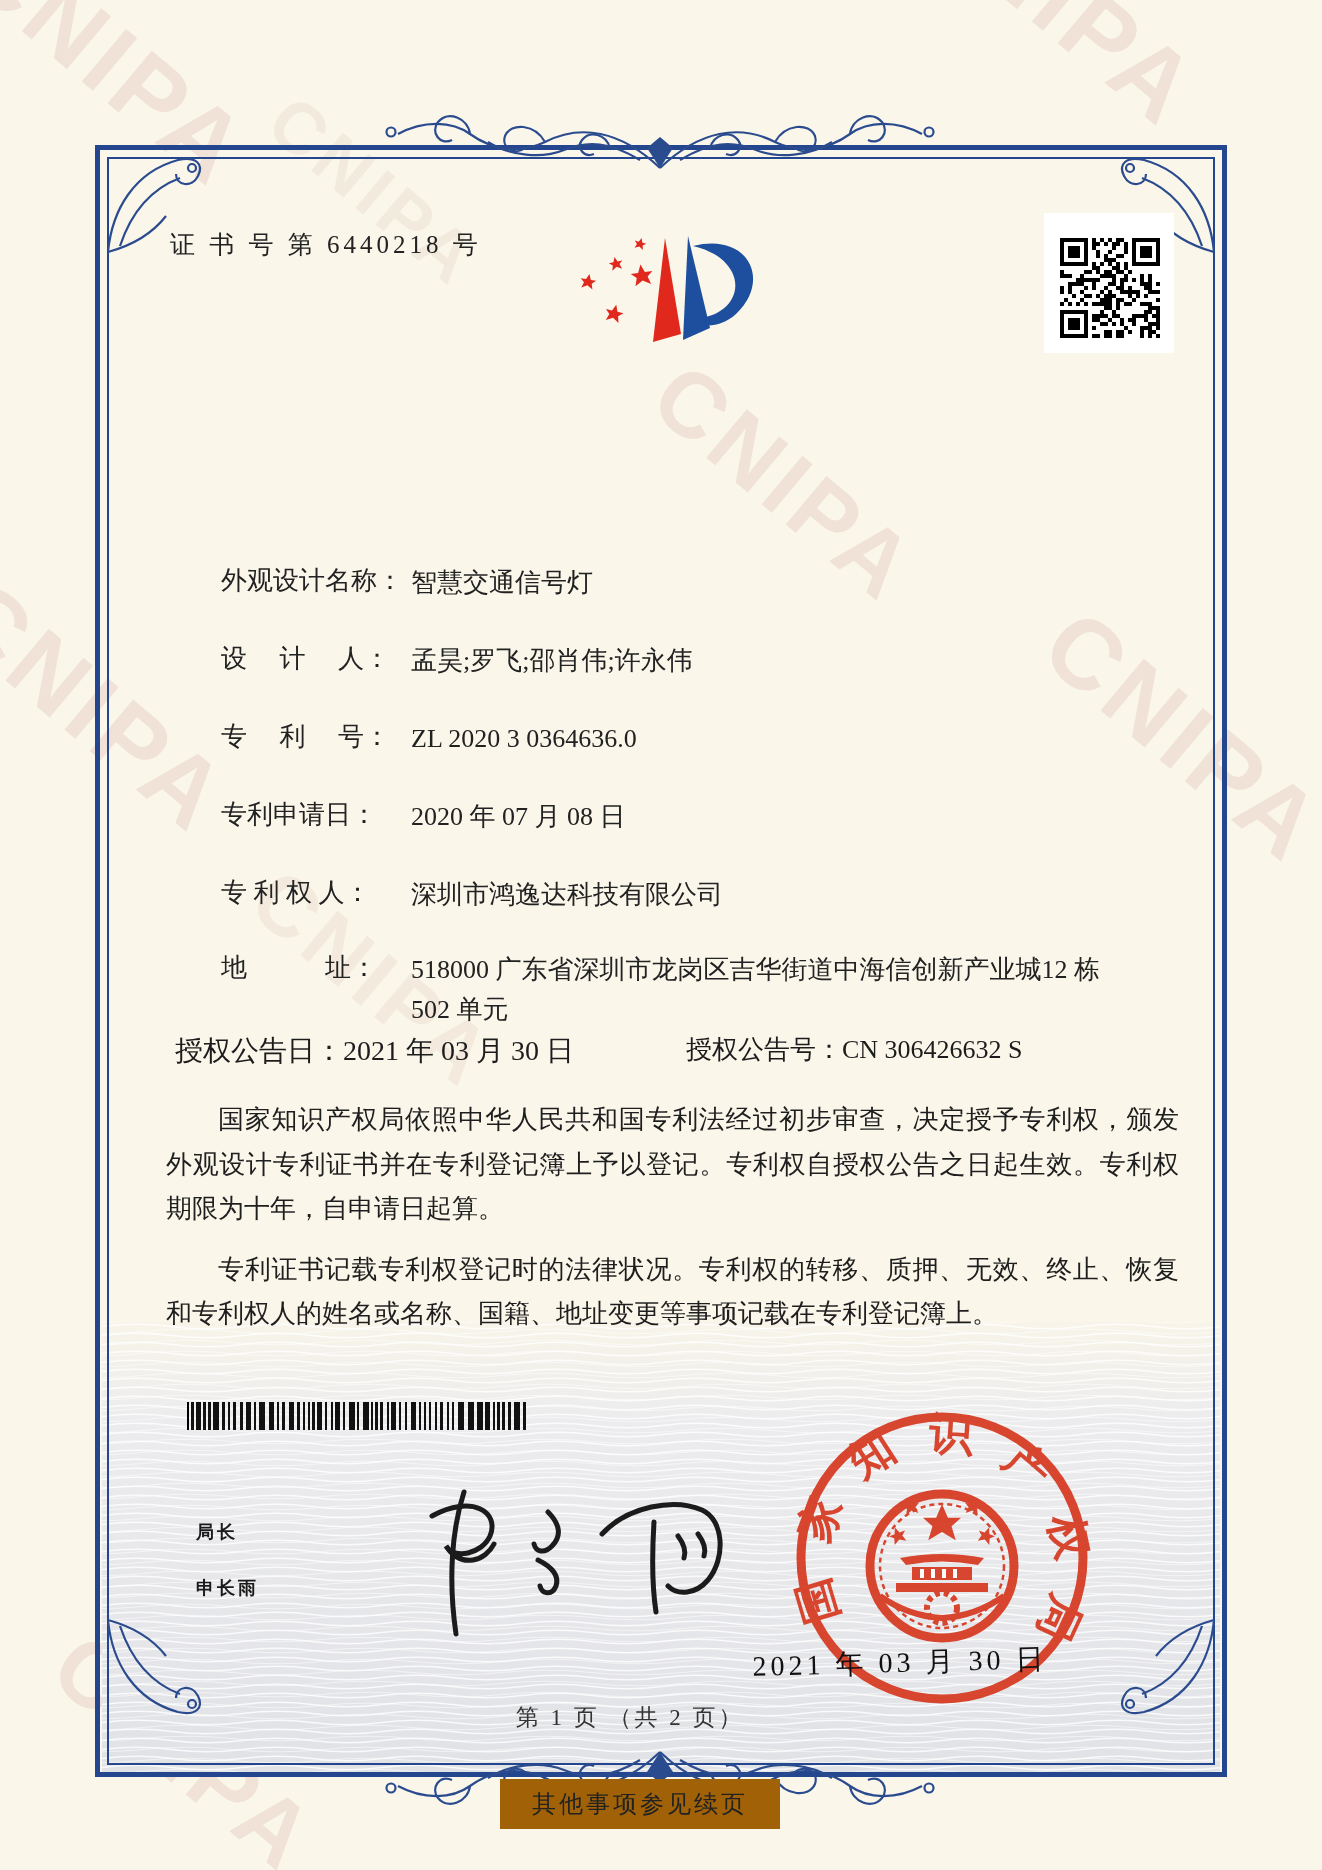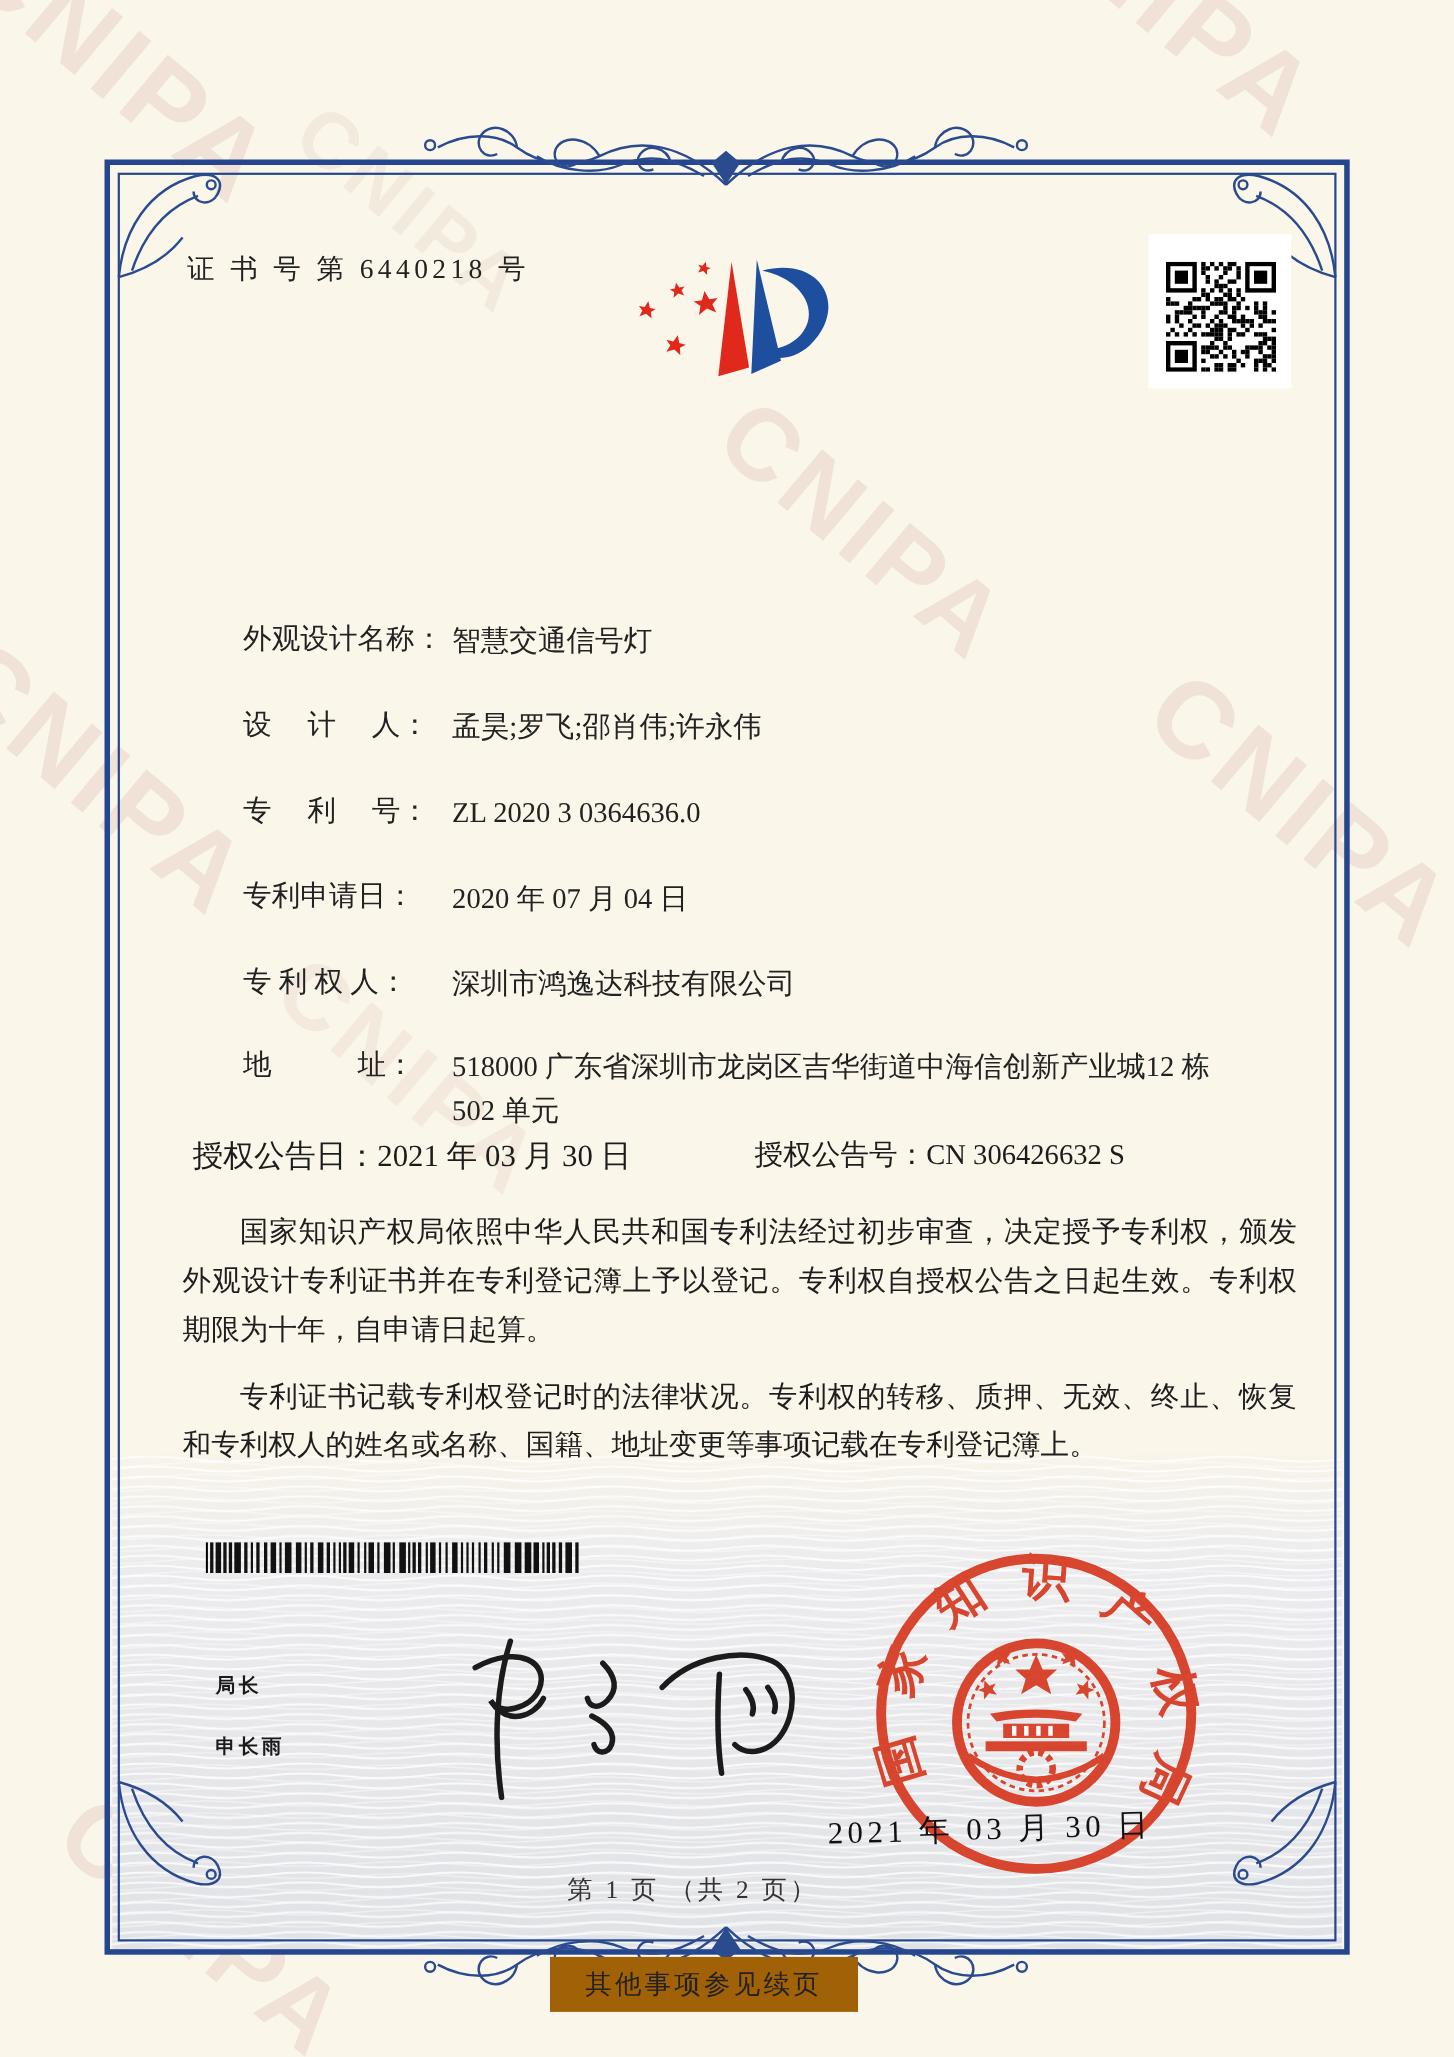--- a/index.html
+++ b/index.html
@@ -396,21 +396,21 @@
   <div class="field" style="top:641px;">
     <span class="lbl">设　 计　 人：</span>
     <span class="val">孟昊;罗飞;邵肖伟;许永伟</span>
   </div>
   <div class="field" style="top:719px;">
     <span class="lbl">专　 利　 号：</span>
     <span class="val">ZL 2020 3 0364636.0</span>
   </div>
   <div class="field" style="top:797px;">
     <span class="lbl">专利申请日：</span>
-    <span class="val">2020 年 07 月 04 日</span>
+    <span class="val">2020 年 07 月 08 日</span>
   </div>
   <div class="field" style="top:875px;">
     <span class="lbl">专 利 权 人：</span>
     <span class="val">深圳市鸿逸达科技有限公司</span>
   </div>
   <div class="field" style="top:950px;">
     <span class="lbl">地　　　址：</span>
     <span class="val">518000 广东省深圳市龙岗区吉华街道中海信创新产业城12 栋 502 单元</span>
   </div>
   <div class="grant-left">

